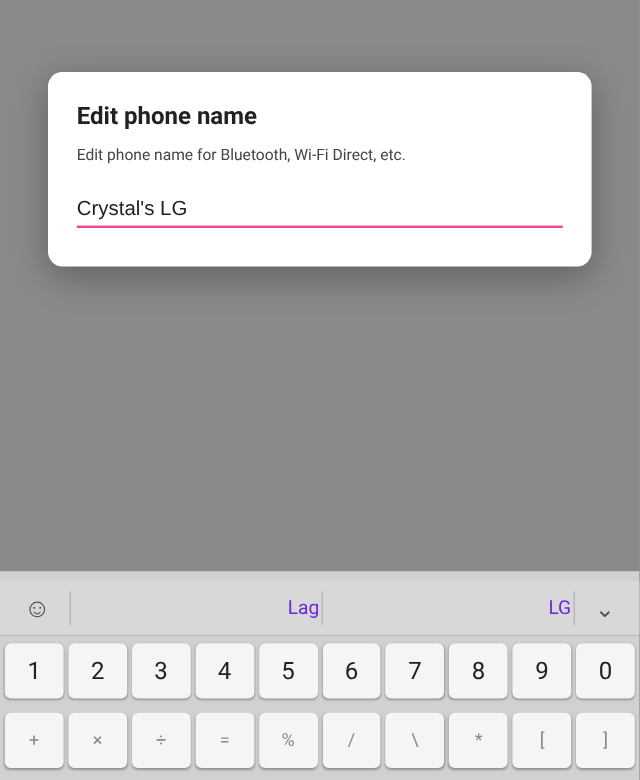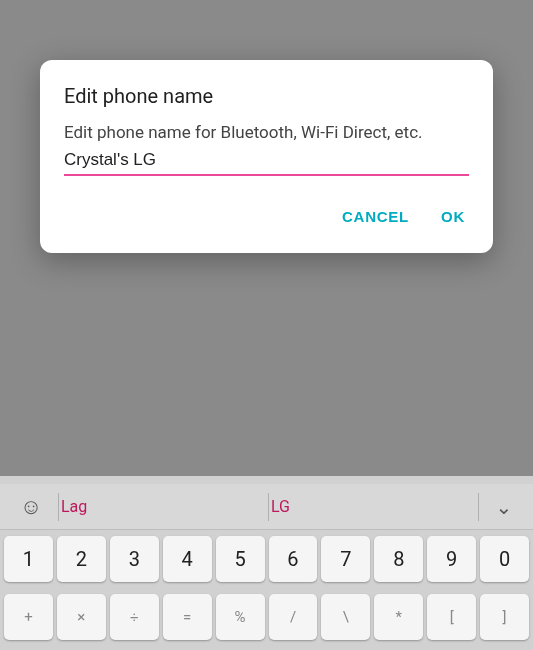--- a/index.html
+++ b/index.html
@@ -26,29 +26,30 @@
       left: 40px;
       right: 40px;
       background: #ffffff;
       border-radius: 12px;
       padding: 24px 24px 12px 24px;
       box-shadow: 0 8px 30px rgba(0,0,0,0.3);
     }
 
     .dialog-title {
       font-size: 20px;
-      font-weight: 400;
+      font-weight: 700;
       color: #212121;
       margin-bottom: 12px;
     }
 
     .dialog-description {
-      font-size: 17px;
+      font-size: 13px;
       color: #444444;
       line-height: 1.5;
+      margin-bottom: 20px;
     }
 
     .dialog-input-wrapper {
       margin-bottom: 20px;
     }
 
     .dialog-input {
       width: 100%;
       border: none;
       border-bottom: 2px solid #ec4899;
@@ -115,23 +116,23 @@
     }
 
     .suggestions-words {
       display: flex;
       flex: 1;
       align-items: center;
     }
 
     .suggestion-word {
       flex: 1;
-      text-align: left;
+      text-align: right;
       font-size: 16px;
-      color: #be185d;
+      color: #6d28d9;
       cursor: pointer;
     }
 
     .suggestion-word.bold {
       font-weight: 400;
     }
 
     .suggestion-chevron {
       width: 46px;
       display: flex;
@@ -175,24 +176,20 @@
 <body>
 
 <div class="background-overlay"></div>
 
 <div class="dialog-container">
   <div class="dialog-title">Edit phone name</div>
   <div class="dialog-description">Edit phone name for Bluetooth, Wi-Fi Direct, etc.</div>
   <div class="dialog-input-wrapper">
     <input class="dialog-input" type="text" value="Crystal's LG" style="">
   </div>
-  <div class="dialog-actions">
-    <button class="dialog-btn">CANCEL</button>
-    <button class="dialog-btn">OK</button>
-  </div>
 </div>
 
 <div class="keyboard-area">
 
   <div class="suggestions-row">
     <div class="suggestion-emoji">
       <span>☺</span>
     </div>
     <div class="suggestion-divider"></div>
     <div class="suggestions-words">

